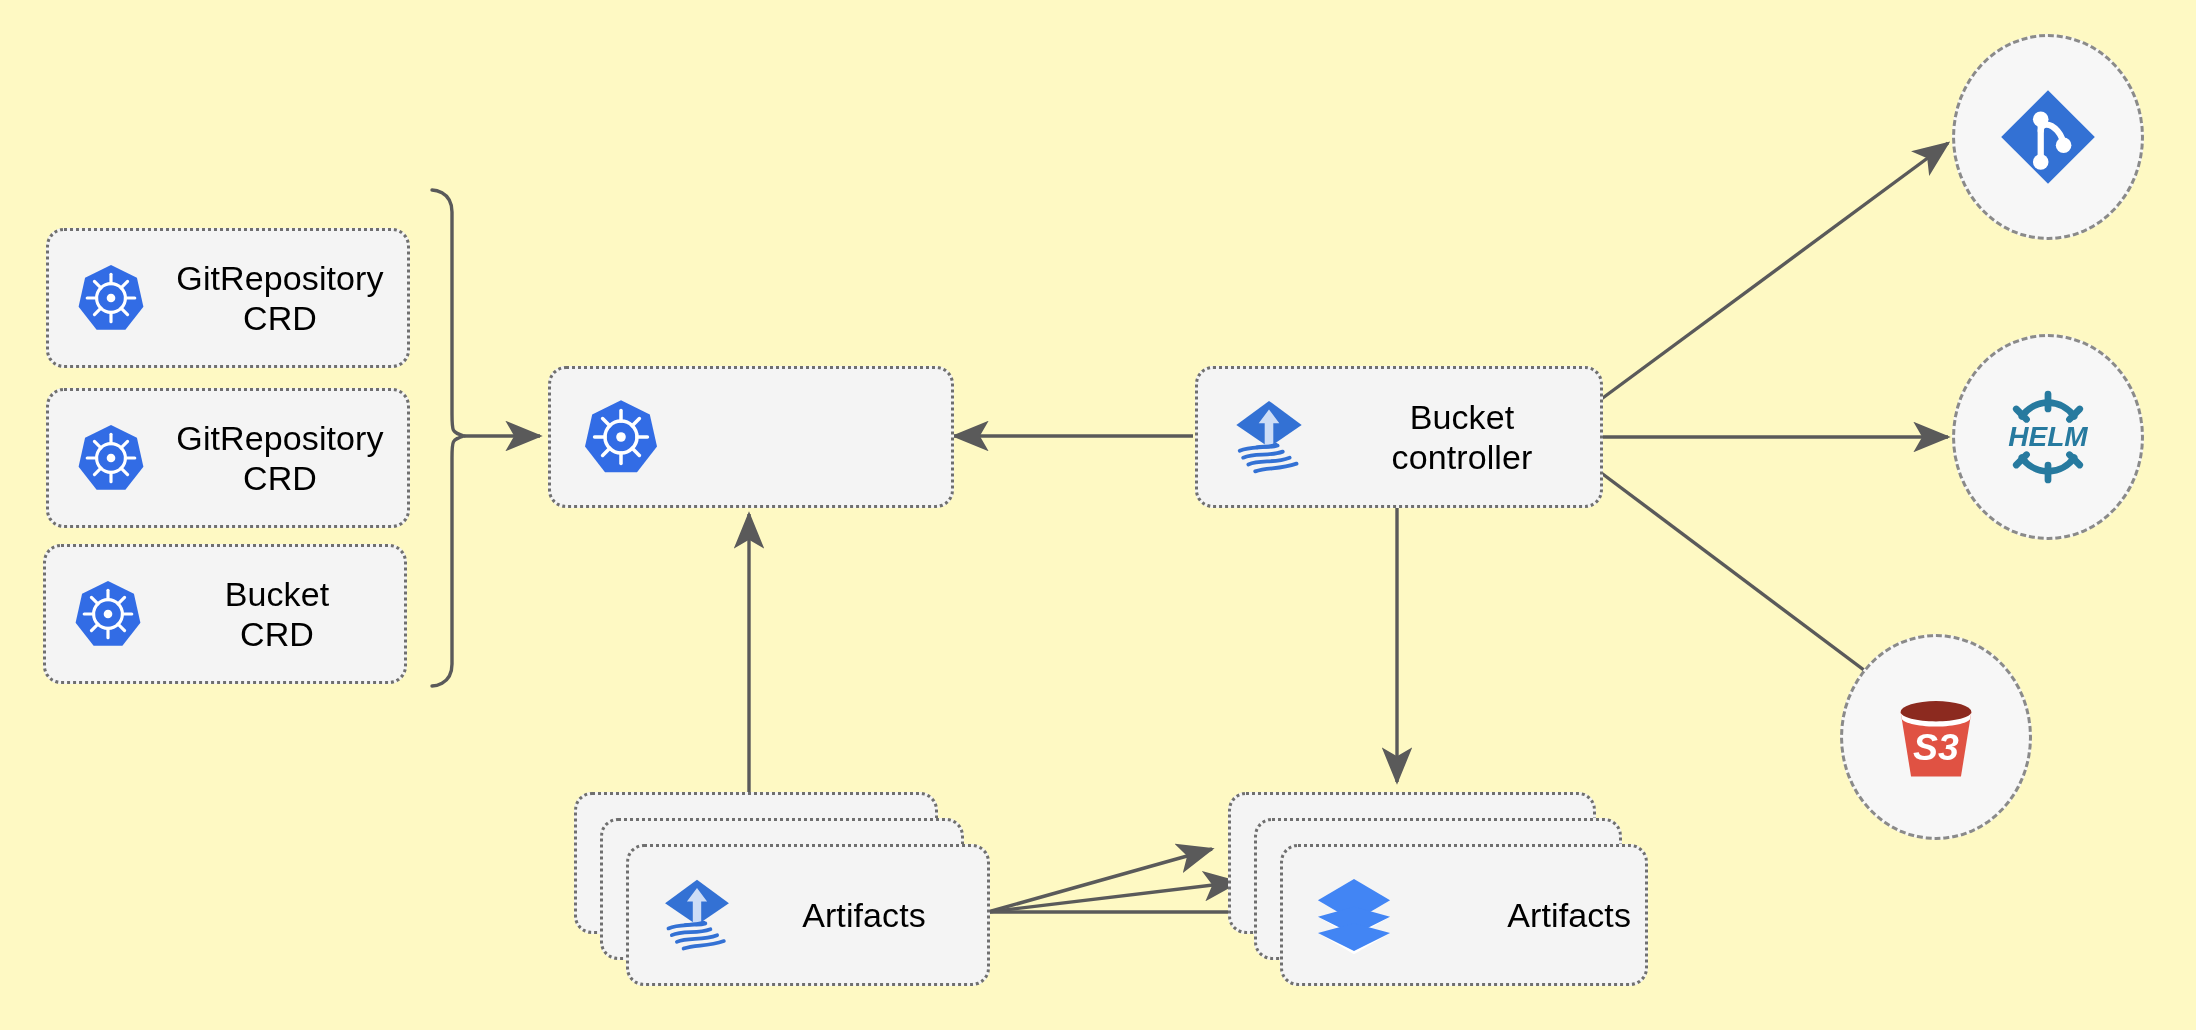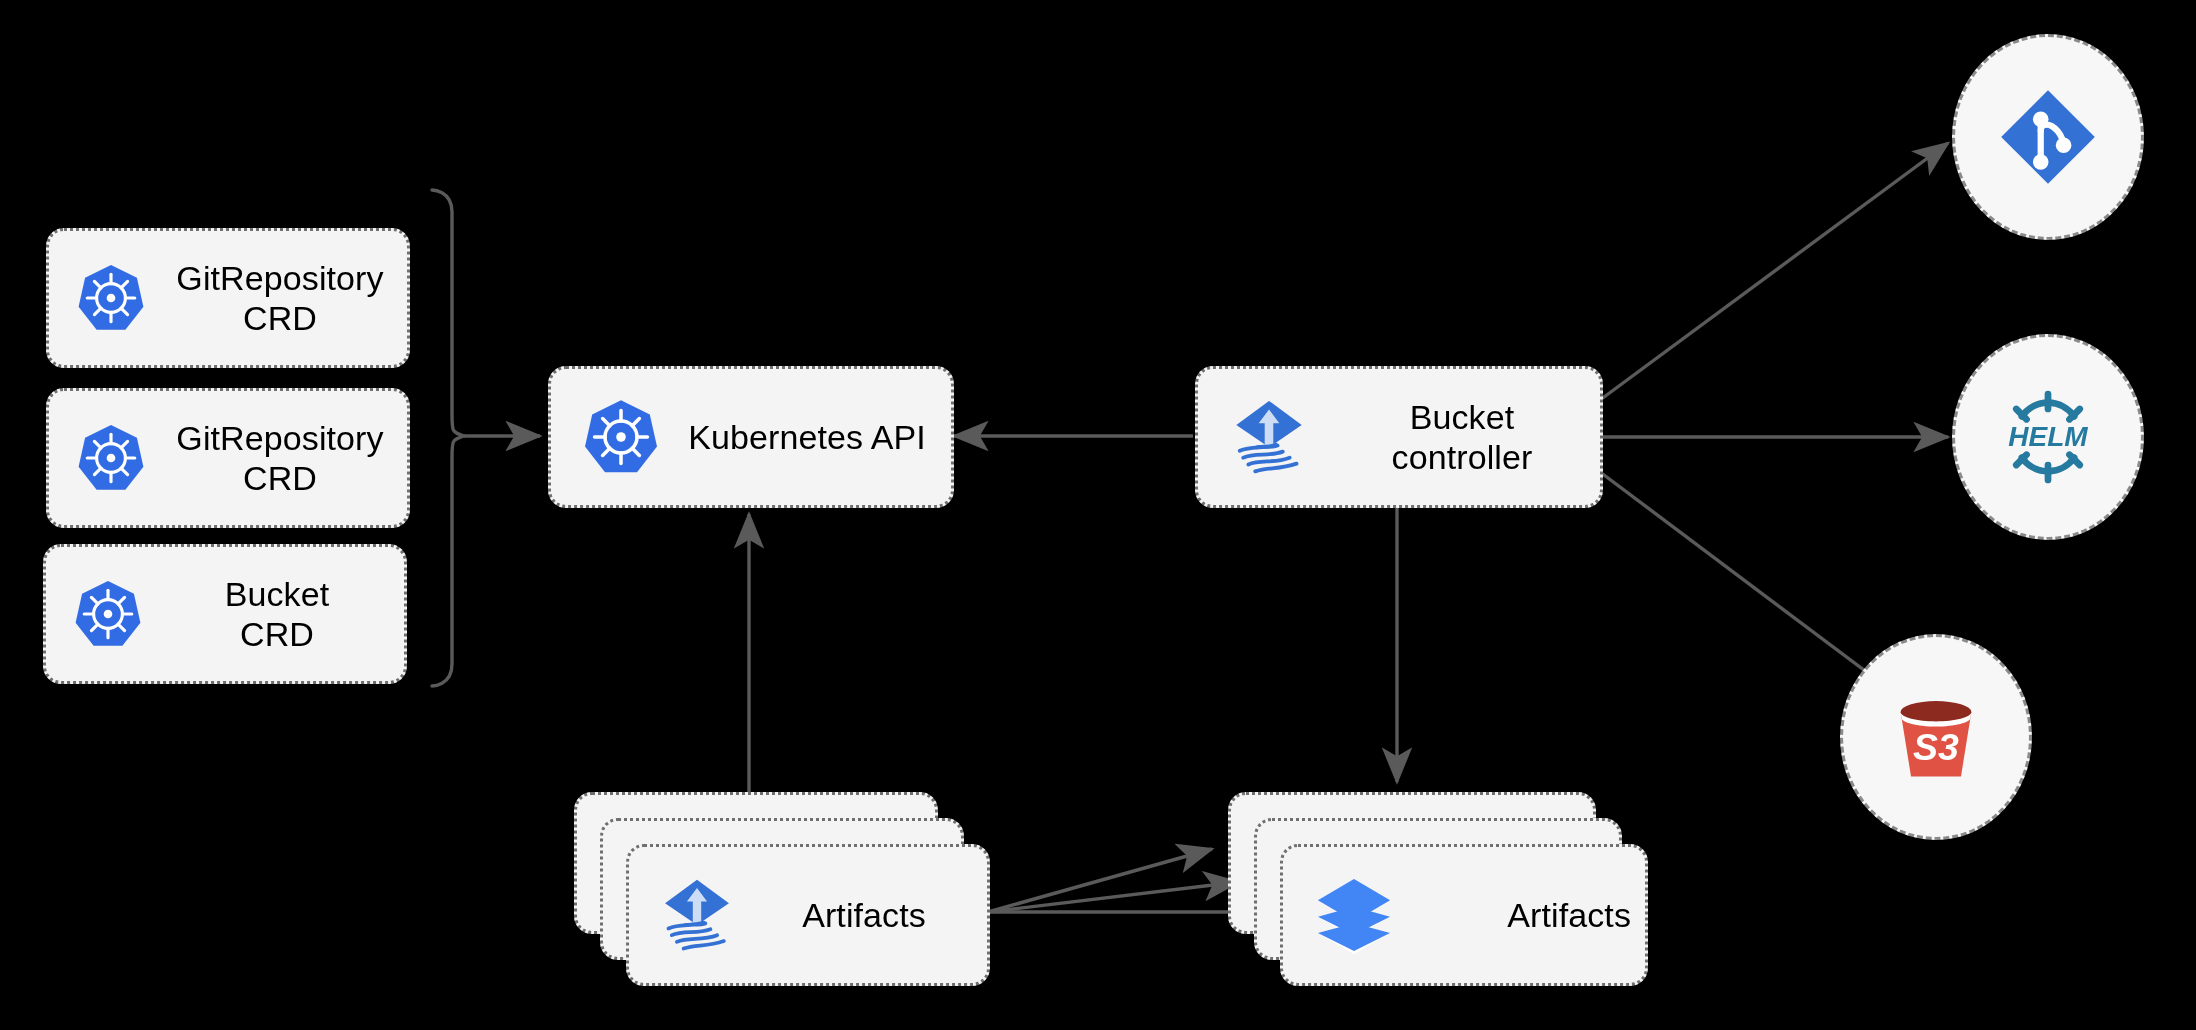--- a/index.html
+++ b/index.html
@@ -1,21 +1,21 @@
 <!DOCTYPE html>
 <html><head>
 <meta charset="utf-8">
 <title>Flux Source Controller Architecture</title>
 <style>
   html,body{margin:0;padding:0;background:#ffffff;}
   body{
     font-family:"Liberation Sans","DejaVu Sans",sans-serif;
     width:2196px;height:1030px;overflow:hidden;position:relative;
   }
-  #stage{position:relative;width:2196px;height:1030px;background:#000000;}
+  #stage{position:relative;width:2196px;height:1030px;background:#fef9c3;}
 
   
   .node{
     position:absolute;
     background:#f4f4f4;
     border:3px dotted #6f6f6f;
     border-radius:18px;
     box-sizing:border-box;
     display:flex;
     align-items:center;
@@ -168,21 +168,20 @@
           <line x1="17" y1="50" x2="30" y2="50"></line>
             <line x1="70" y1="50" x2="83" y2="50"></line>
           <line x1="27" y1="27" x2="36" y2="36"></line>
             <line x1="64" y1="64" x2="73" y2="73"></line>
           <line x1="73" y1="27" x2="64" y2="36"></line>
             <line x1="36" y1="64" x2="27" y2="73"></line>
         </g>
         <circle cx="50" cy="50" r="6" fill="#ffffff"></circle>
       </svg>
     </span>
-    <span class="node-label" style="position:absolute;left:126px;right:14px;top:50%;transform:translateY(-50%);">Kubernetes API</span>
   </div>
 
   <div class="node" style="left:1195px;top:366px;width:408px;height:142px;">
     <span class="icon-wrap" style="position:absolute;left:28px;top:50%;transform:translateY(-50%);">
       <svg width="86" height="86" viewBox="0 0 100 100">
         <polygon points="50,8 88,36 50,62 12,36" fill="#3371d4"></polygon>
         <path d="M50,18 L62,34 L55,34 L55,62 L45,62 L45,34 L38,34 Z" fill="#cdddf6"></path>
         <g stroke="#3371d4" stroke-width="4.4" stroke-linecap="round" fill="none">
           <path d="M16,66 C30,60 44,64 58,59"></path>
           <path d="M20,74 C34,68 50,73 66,67"></path>

